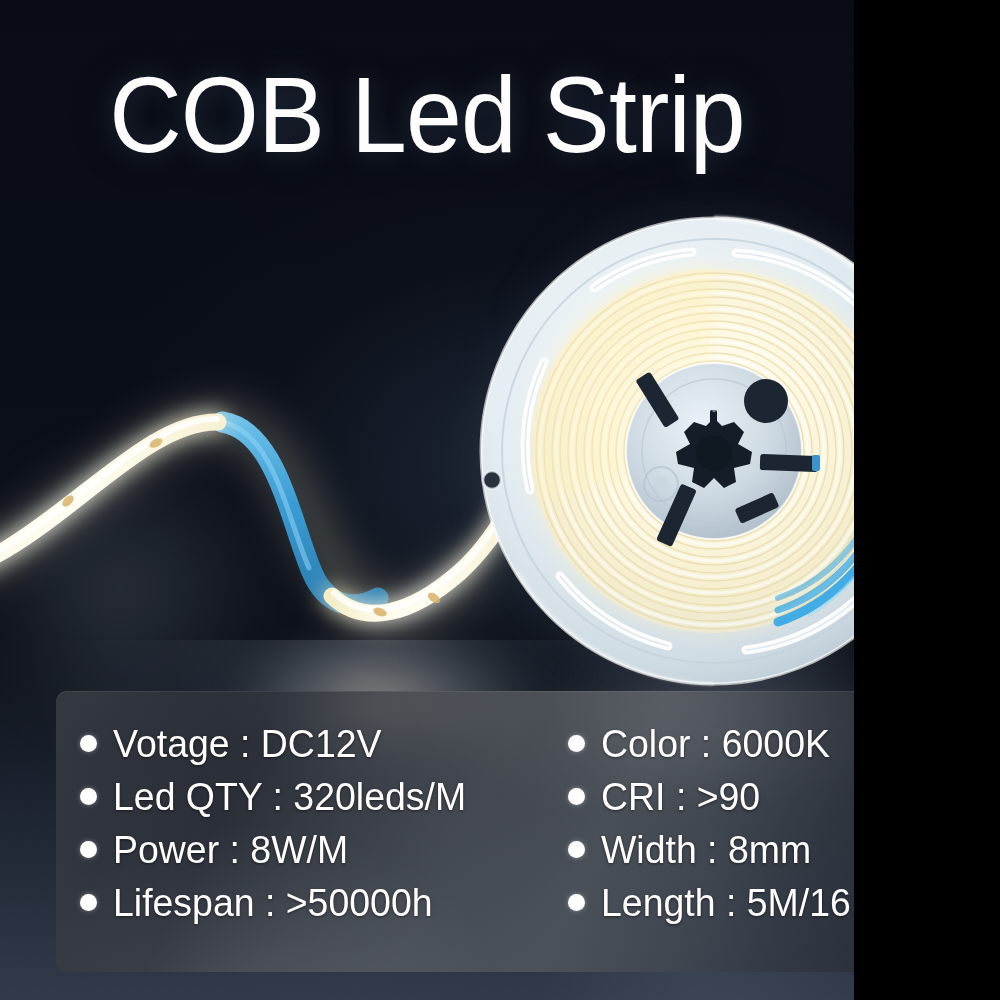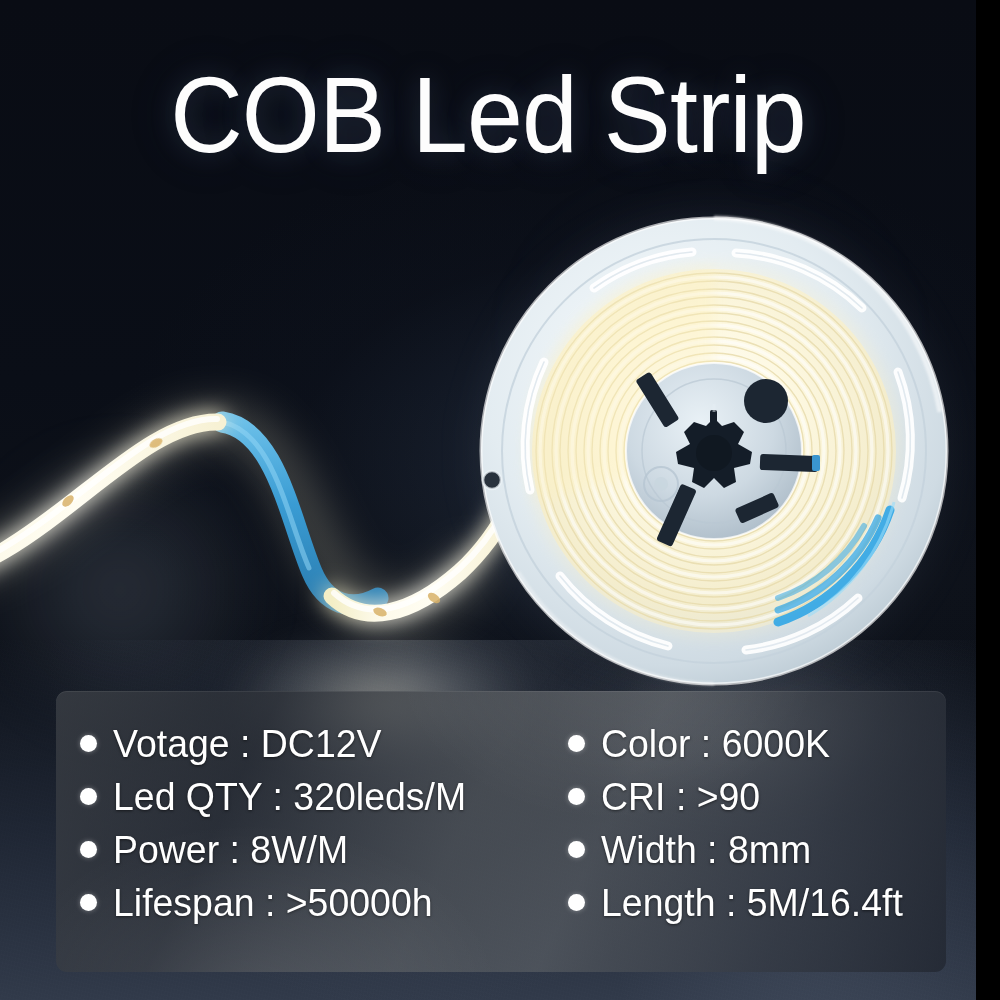--- a/index.html
+++ b/index.html
@@ -5,21 +5,21 @@
 <style>
   * { margin:0; padding:0; box-sizing:border-box; }
   html,body { background:#000; }
   body {
     font-family:"Liberation Sans", sans-serif;
     -webkit-font-smoothing:antialiased;
   }
 
   #stage {
     position:relative;
-    width:976px; height:1000px;
+    width:854px; height:1000px;
     overflow:hidden;
     background:#7f1d1d;
   }
 
   
   .bg-base {
     position:absolute; inset:0;
     background:
       radial-gradient(ellipse 70% 45% at 62% 46%, rgba(70,90,120,.30) 0%, rgba(25,33,48,.12) 45%, rgba(0,0,0,0) 72%),
       linear-gradient(180deg,#090c14 0%, #0a0e17 38%, #0d1119 58%, #0c1018 72%, #10141d 100%);

